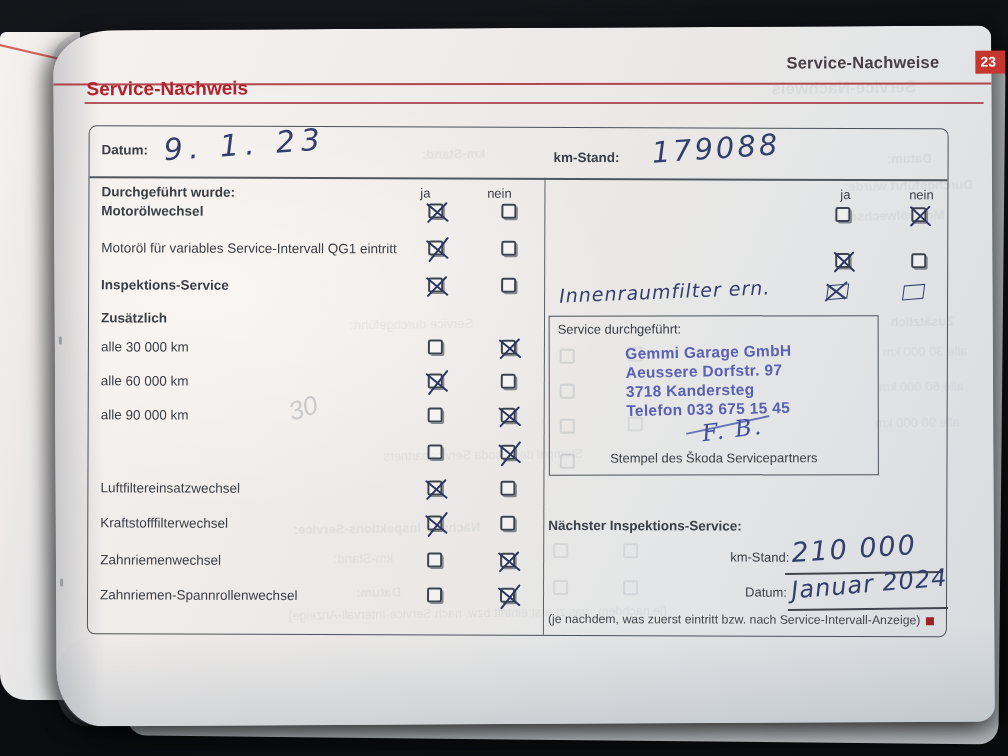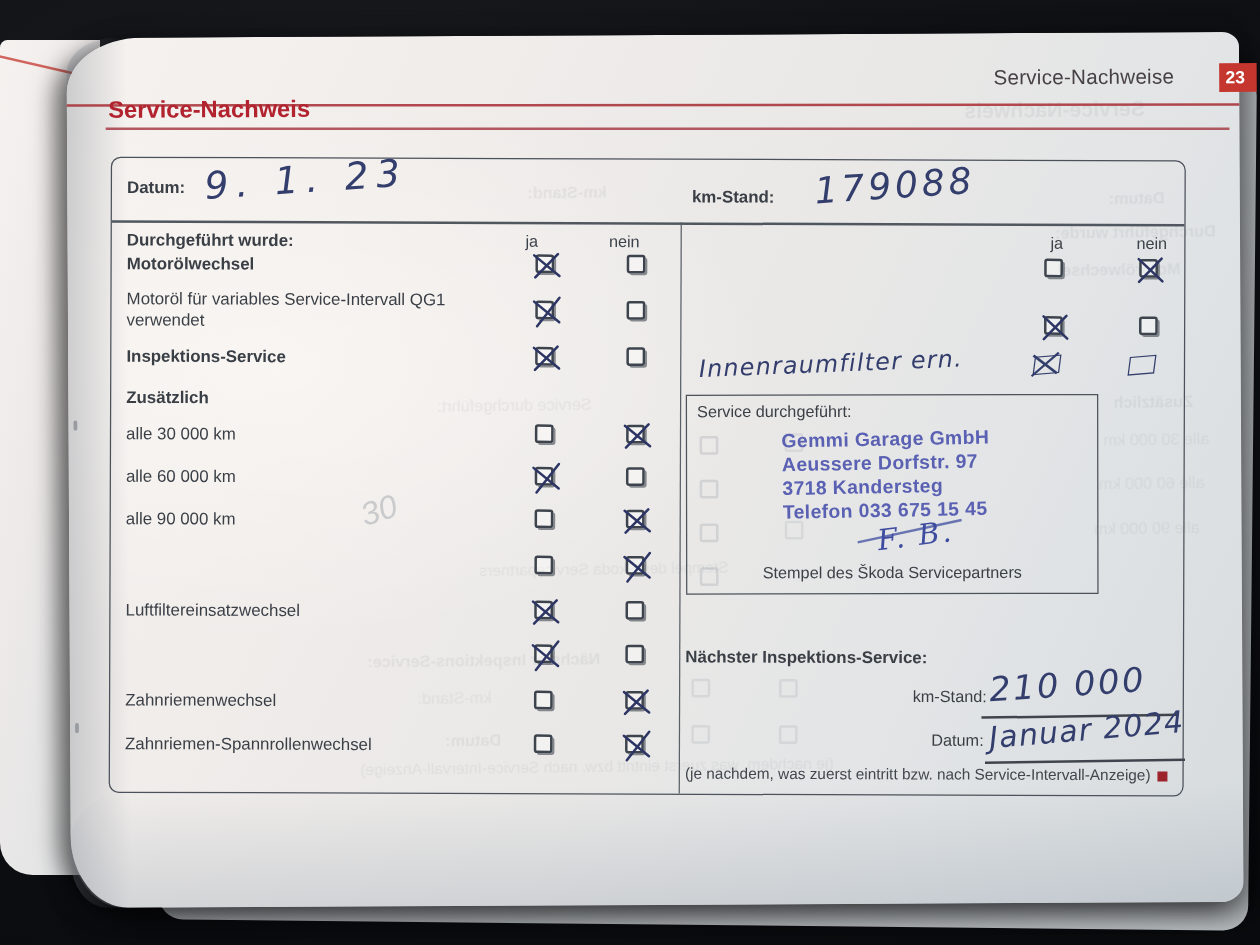--- a/index.html
+++ b/index.html
@@ -47,21 +47,21 @@
   .page::after{content:"";position:absolute;left:0;right:0;bottom:0;height:95px;
     background:linear-gradient(180deg,rgba(150,160,172,0),rgba(140,152,165,.28));border-radius:inherit;pointer-events:none}
   .staple{position:absolute;left:4px;width:3px;height:8px;background:#8e9296;border-radius:2px;opacity:.85}
 
   
   .ghost{position:absolute;transform:scaleX(-1) rotate(.5deg);color:#878d95;opacity:.13;
     filter:blur(.4px);white-space:nowrap;pointer-events:none}
   .ghost.b{font-weight:bold}
 
   
-  .booklet-title{position:absolute;top:27px;right:52px;font-size:16.5px;font-weight:normal;
+  .booklet-title{position:absolute;top:27px;right:52px;font-size:16.5px;font-weight:bold;
     color:#474146;letter-spacing:.2px}
   .page-badge{position:absolute;top:25px;right:-14px;width:30px;height:23px;background:var(--badge-red);
     color:#fff;font-size:14px;font-weight:bold;text-align:left;padding:3px 0 0 5px}
   .header-rule{position:absolute;top:55px;left:0;right:0;height:1.6px;background:#a62b33;
     opacity:.85;transform:rotate(.25deg)}
   .page-title{position:absolute;top:48px;left:33px;font-size:19px;font-weight:bold;color:var(--accent-red)}
   .title-rule{position:absolute;top:74px;left:31px;right:8px;height:1.5px;background:#a3323c;
     opacity:.8;transform:rotate(.3deg)}
 
   
@@ -190,21 +190,21 @@
       <span class="janein" style="left:390px">nein</span>
       <span class="janein" style="left:736px">ja</span>
       <span class="janein" style="left:812px">nein</span>
 
       <div class="frow" style="top:74px">
         <div class="flabel lbl">Motorölwechsel</div>
         <span class="c c1"><span class="cb checked"></span></span>
         <span class="c c2"><span class="cb"></span></span>
       </div>
       <div class="frow" style="top:100px;height:44px">
-        <div class="flabel">Motoröl für variables Service-Intervall QG1 verwendet</div>
+        <div class="flabel">Motoröl für variables Service-Intervall QG1 eintritt</div>
         <span class="c c1"><span class="cb checked"></span></span>
         <span class="c c2"><span class="cb"></span></span>
       </div>
       <div class="frow" style="top:148px">
         <div class="flabel lbl">Inspektions-Service</div>
         <span class="c c1"><span class="cb checked"></span></span>
         <span class="c c2"><span class="cb"></span></span>
       </div>
 
       <div class="subhead" style="top:184px">Zusätzlich</div>
@@ -227,20 +227,21 @@
       <div class="frow" style="top:315px">
         <span class="c c1"><span class="cb"></span></span>
         <span class="c c2"><span class="cb checked"></span></span>
       </div>
       <div class="frow" style="top:351px">
         <div class="flabel">Luftfiltereinsatzwechsel</div>
         <span class="c c1"><span class="cb checked"></span></span>
         <span class="c c2"><span class="cb"></span></span>
       </div>
       <div class="frow" style="top:386px">
+        <div class="flabel">Kraftstofffilterwechsel</div>
         <span class="c c1"><span class="cb checked"></span></span>
         <span class="c c2"><span class="cb"></span></span>
       </div>
       <div class="frow" style="top:423px">
         <div class="flabel">Zahnriemenwechsel</div>
         <span class="c c1"><span class="cb"></span></span>
         <span class="c c2"><span class="cb checked"></span></span>
       </div>
       <div class="frow" style="top:458px">
         <div class="flabel">Zahnriemen-Spannrollenwechsel</div>

